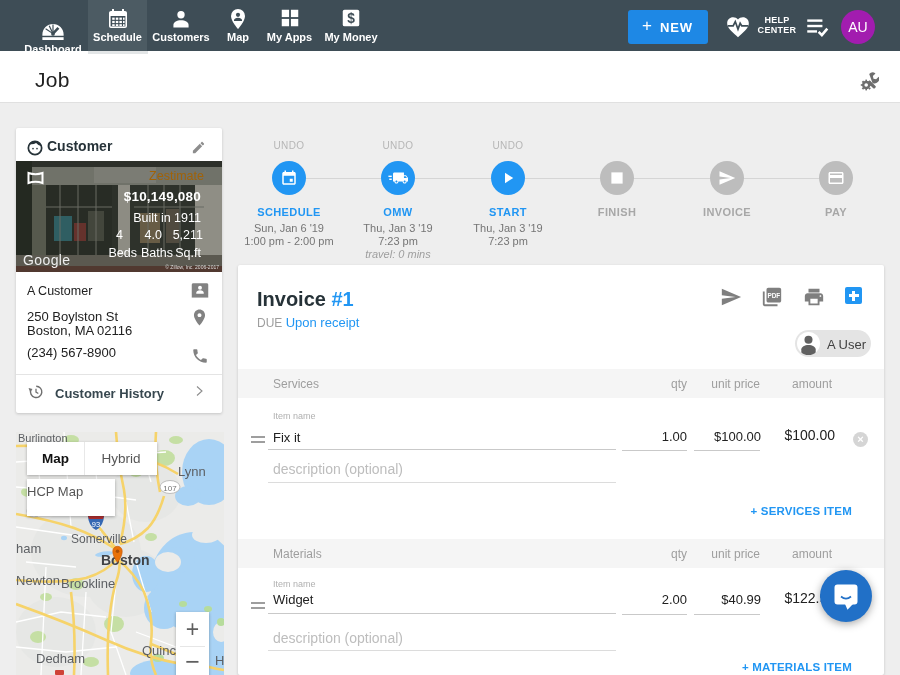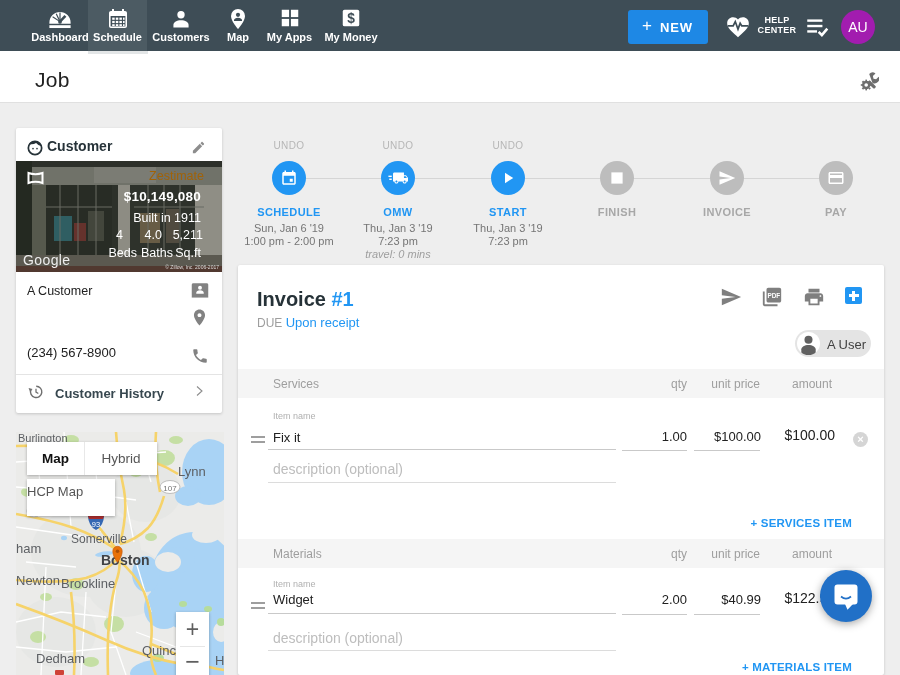--- a/index.html
+++ b/index.html
@@ -67,21 +67,21 @@
 .mapbtn { position:absolute; background:#fff; box-shadow:0 1px 3px rgba(0,0,0,0.3); }
 #zoombtns { position:absolute; right:15px; top:180px; width:33px; height:70px; background:#fff; box-shadow:0 1px 3px rgba(0,0,0,0.3); }
 
 
 #chat { position:absolute; left:820px; top:570px; width:52px; height:52px; border-radius:50%; background:#2170c7; box-shadow:0 2px 8px rgba(0,0,0,0.35); }
 </style>
 </head>
 <body>
 
 <div id="nav">
-  <div class="navitem" style="left:28px;width:64px;">
+  <div class="navitem" style="left:21px;width:64px;margin-top:12px;">
     <svg width="26" height="26" viewBox="0 0 24 24">
         <path fill="#fff" d="M12 4.5 A9.8 9.8 0 0 0 2.2 14.3 L2.2 15.5 L21.8 15.5 L21.8 14.3 A9.8 9.8 0 0 0 12 4.5 Z"></path>
         <g stroke="#3e4d56" stroke-width="1.1">
           <line x1="12" y1="13.5" x2="5.2" y2="9"></line>
           <line x1="12" y1="13.5" x2="8.5" y2="6.2"></line>
           <line x1="12" y1="13.5" x2="12" y2="5"></line>
         </g>
         <line x1="11.5" y1="14" x2="17" y2="8.2" stroke="#3e4d56" stroke-width="2.4"></line>
         <circle cx="12" cy="13.8" r="1.7" fill="#3e4d56"></circle>
         <rect x="2.2" y="16.8" width="19.6" height="2.6" fill="#fff"></rect>
@@ -253,20 +253,21 @@
   <div class="abs" style="left:7px;top:124px;font-size:14px;color:#ededed;letter-spacing:0.4px;">Google</div>
   <div class="abs" style="right:3px;top:136px;font-size:5px;color:#ddd;">© Zillow, Inc. 2006-2017</div>
 
   <div class="abs" style="left:11px;top:156px;font-size:12.5px;color:#212121;">A Customer</div>
   <svg width="18" height="18" viewBox="0 0 24 24" style="position:absolute;left:175px;top:153px;">
       <path fill="#828282" d="M21 3H3c-1.1 0-2 .9-2 2v14c0 1.1.9 2 2 2h18c1.1 0 2-.9 2-2V5c0-1.1-.9-2-2-2z"></path>
       <circle cx="12" cy="9" r="2.6" fill="#fff"></circle>
       <path fill="#fff" d="M12 12.3c-2.8 0-5 1.4-5 3.2V17h10v-1.5c0-1.8-2.2-3.2-5-3.2z"></path>
       <rect x="1" y="19.7" width="22" height="2.4" fill="#828282"></rect>
     </svg>
+  <div class="abs" style="left:11px;top:182px;font-size:13px;line-height:13.5px;color:#212121;">250 Boylston St<br>Boston, MA 02116</div>
   <svg width="19" height="19" viewBox="0 0 24 24" style="position:absolute;left:174px;top:180px;">
       <path fill="#828282" d="M12 2C8.13 2 5 5.13 5 9c0 5.25 7 13 7 13s7-7.75 7-13c0-3.87-3.13-7-7-7zm0 9.5c-1.38 0-2.5-1.12-2.5-2.5s1.12-2.5 2.5-2.5 2.5 1.12 2.5 2.5-1.12 2.5-2.5 2.5z"></path>
     </svg>
   <div class="abs" style="left:11px;top:217px;font-size:13px;color:#212121;">(234) 567-8900</div>
   <svg width="18" height="18" viewBox="0 0 24 24" style="position:absolute;left:175px;top:219px;">
       <path fill="#828282" d="M6.62 10.79c1.44 2.83 3.76 5.14 6.59 6.59l2.2-2.2c.27-.27.67-.36 1.02-.24 1.12.37 2.33.57 3.57.57.55 0 1 .45 1 1V20c0 .55-.45 1-1 1-9.39 0-17-7.61-17-17 0-.55.45-1 1-1h3.5c.55 0 1 .45 1 1 0 1.25.2 2.45.57 3.57.11.35.03.74-.25 1.02l-2.2 2.2z"></path>
     </svg>
   <div style="position:absolute;left:0;top:246px;width:206px;height:1px;background:#e4e4e4;"></div>
   <svg width="17" height="17" viewBox="0 0 24 24" style="position:absolute;left:11px;top:255px;">
       <path fill="none" stroke="#6f6f6f" stroke-width="2" d="M13 4.5 a 8 8 0 1 1 -7.5 5"></path>
@@ -373,21 +374,21 @@
   <div class="iname" style="left:35px;top:165px;">Fix it</div>
   <div class="iline" style="left:30px;top:184px;width:348px;"></div>
   <div class="num" style="right:197px;top:164px;width:60px;">1.00</div>
   <div class="iline" style="left:384px;top:185px;width:65px;"></div>
   <div class="num" style="right:123px;top:164px;width:70px;">$100.00</div>
   <div class="iline" style="left:456px;top:185px;width:66px;"></div>
   <div class="num" style="right:49px;top:162px;width:80px;font-size:14px;">$100.00</div>
   <div style="position:absolute;left:615px;top:167px;width:15px;height:15px;border-radius:50%;background:#d5d5d5;color:#fff;text-align:center;line-height:15px;font-size:11px;font-weight:bold;">×</div>
   <div class="desc" style="left:35px;top:196px;">description (optional)</div>
   <div class="iline" style="left:30px;top:217px;width:348px;background:#dcdcdc;"></div>
-  <div class="addlink" style="right:32px;top:252px;">+ SERVICES ITEM</div>
+  <div class="addlink" style="right:32px;top:240px;">+ SERVICES ITEM</div>
 
   <div class="band" style="top:274px;">
     <div class="bn">Materials</div>
     <div class="bq" style="right:197px;">qty</div>
     <div class="bq" style="right:124px;">unit price</div>
     <div class="bq" style="right:52px;">amount</div>
   </div>
   <div class="itemlabel" style="left:35px;top:314px;">Item name</div>
   <div class="dragh" style="left:13px;top:337px;">
       <div></div>

